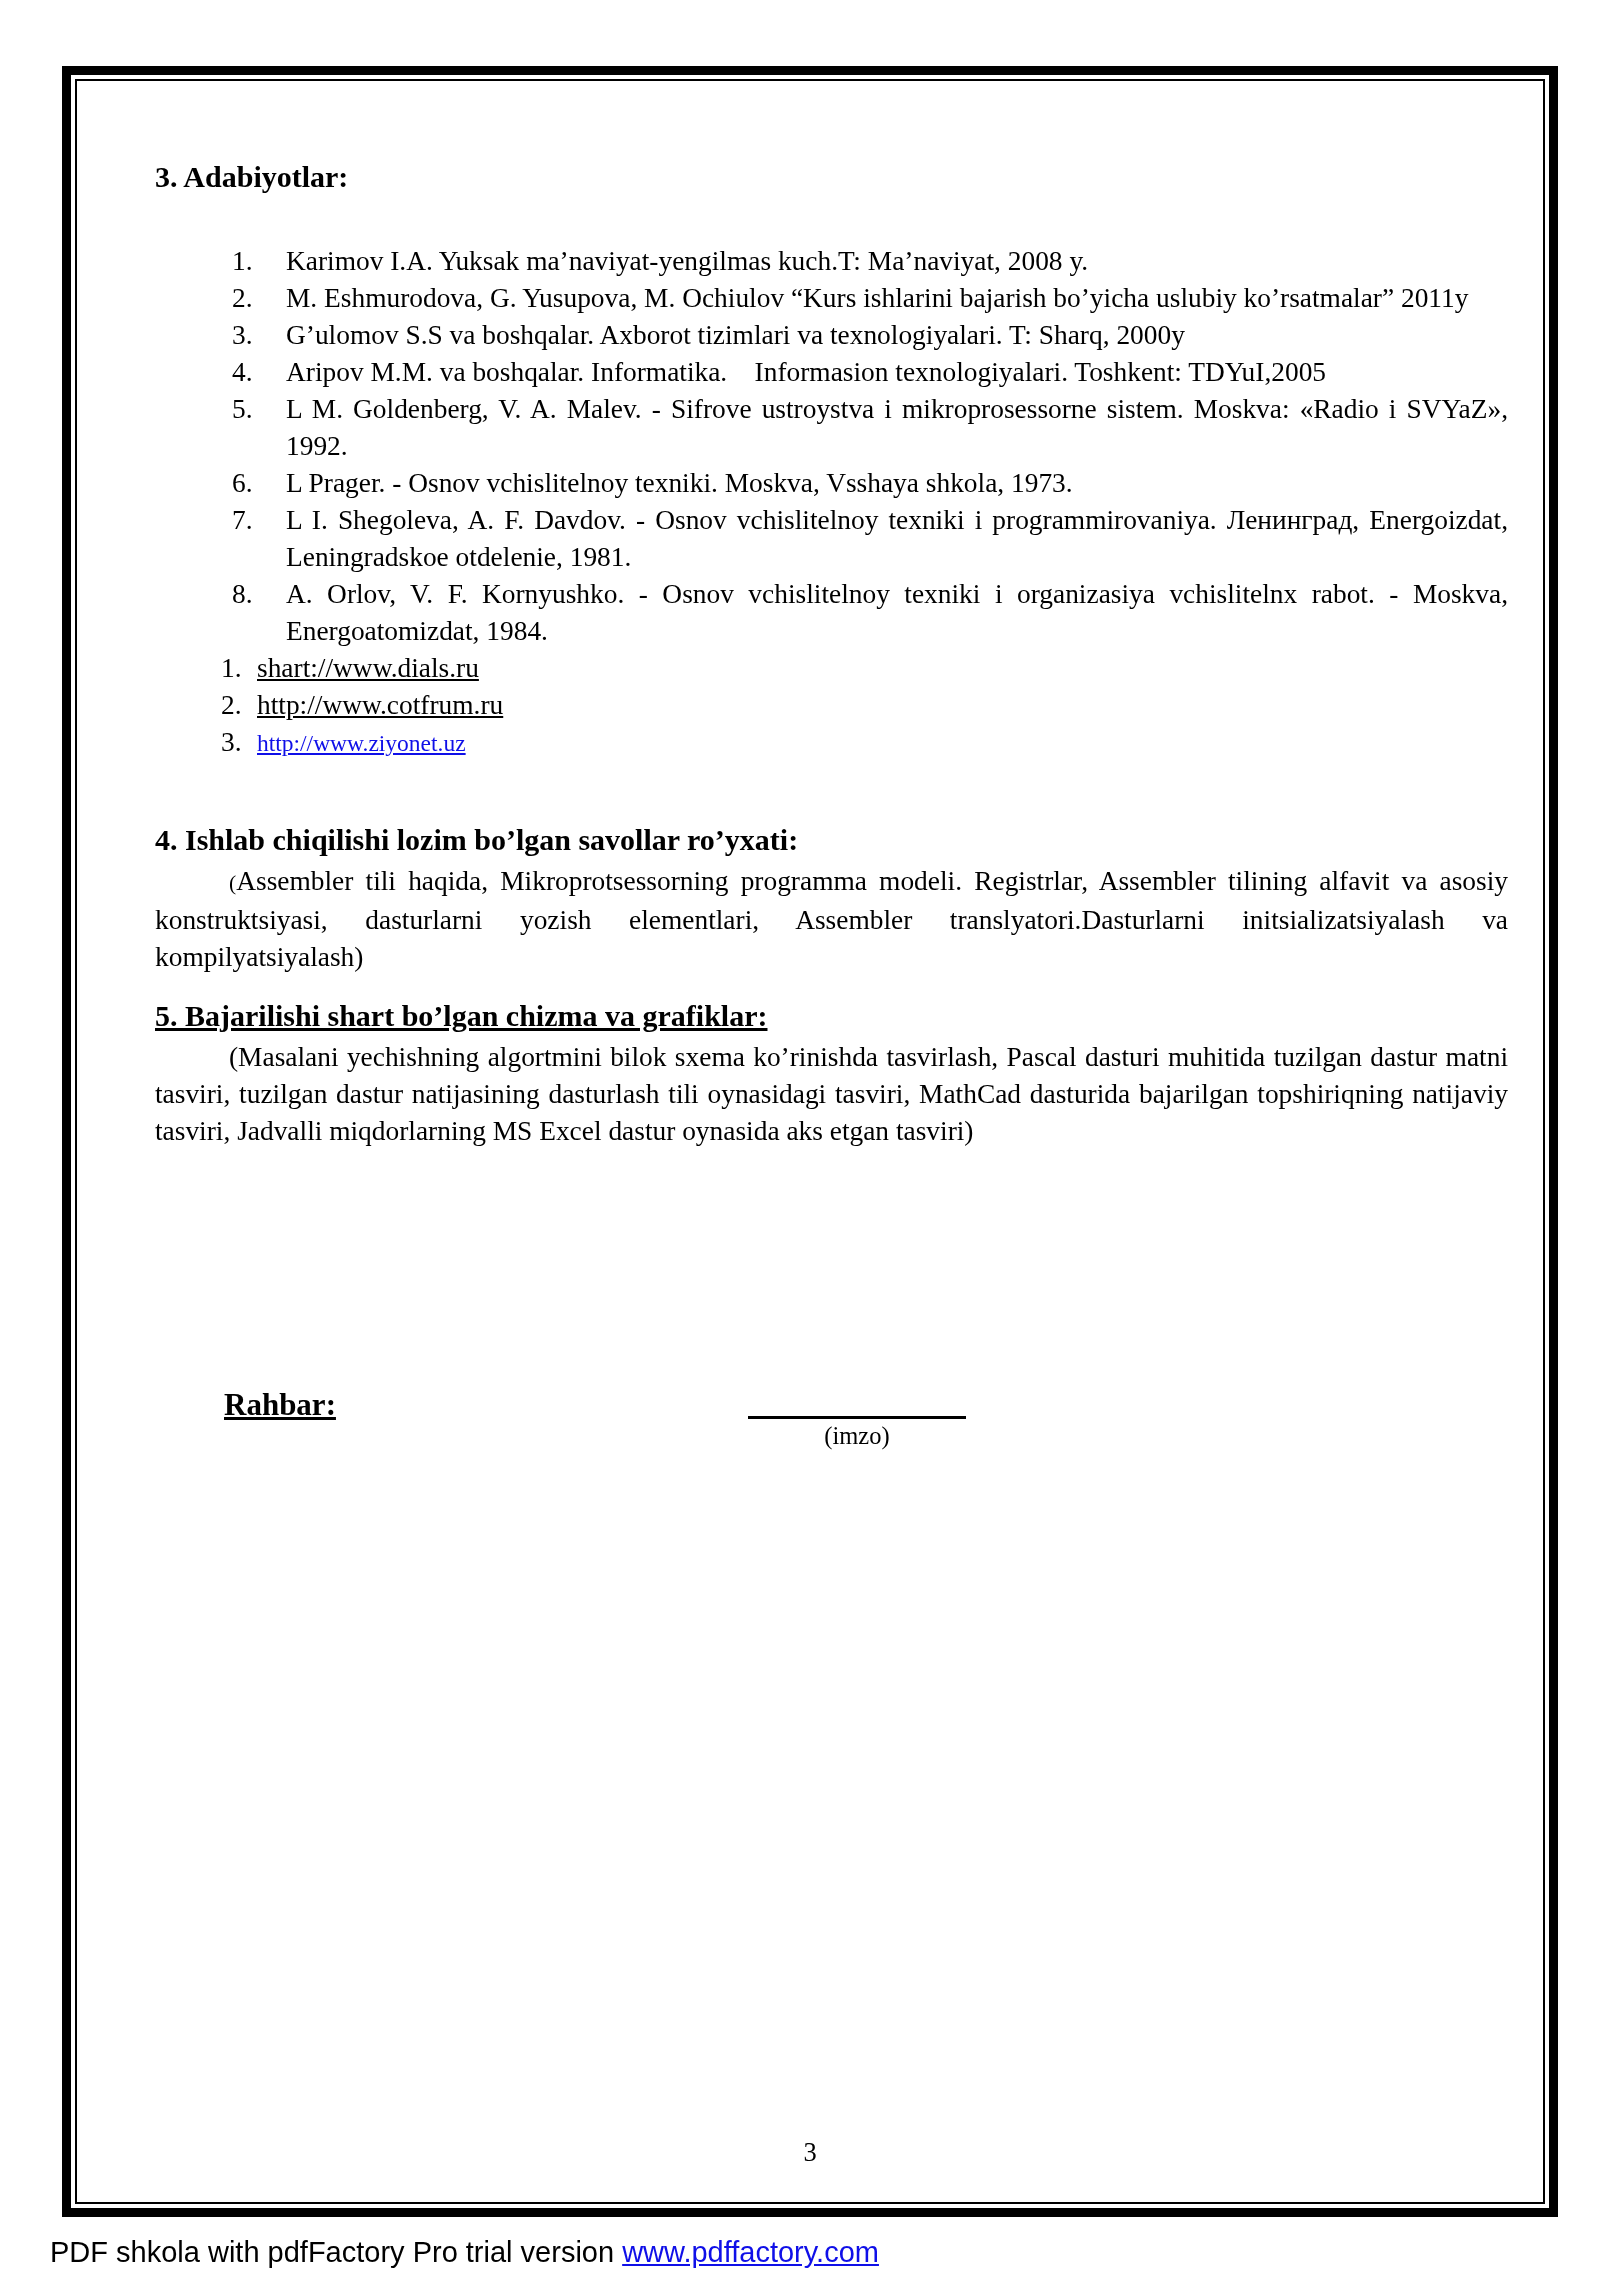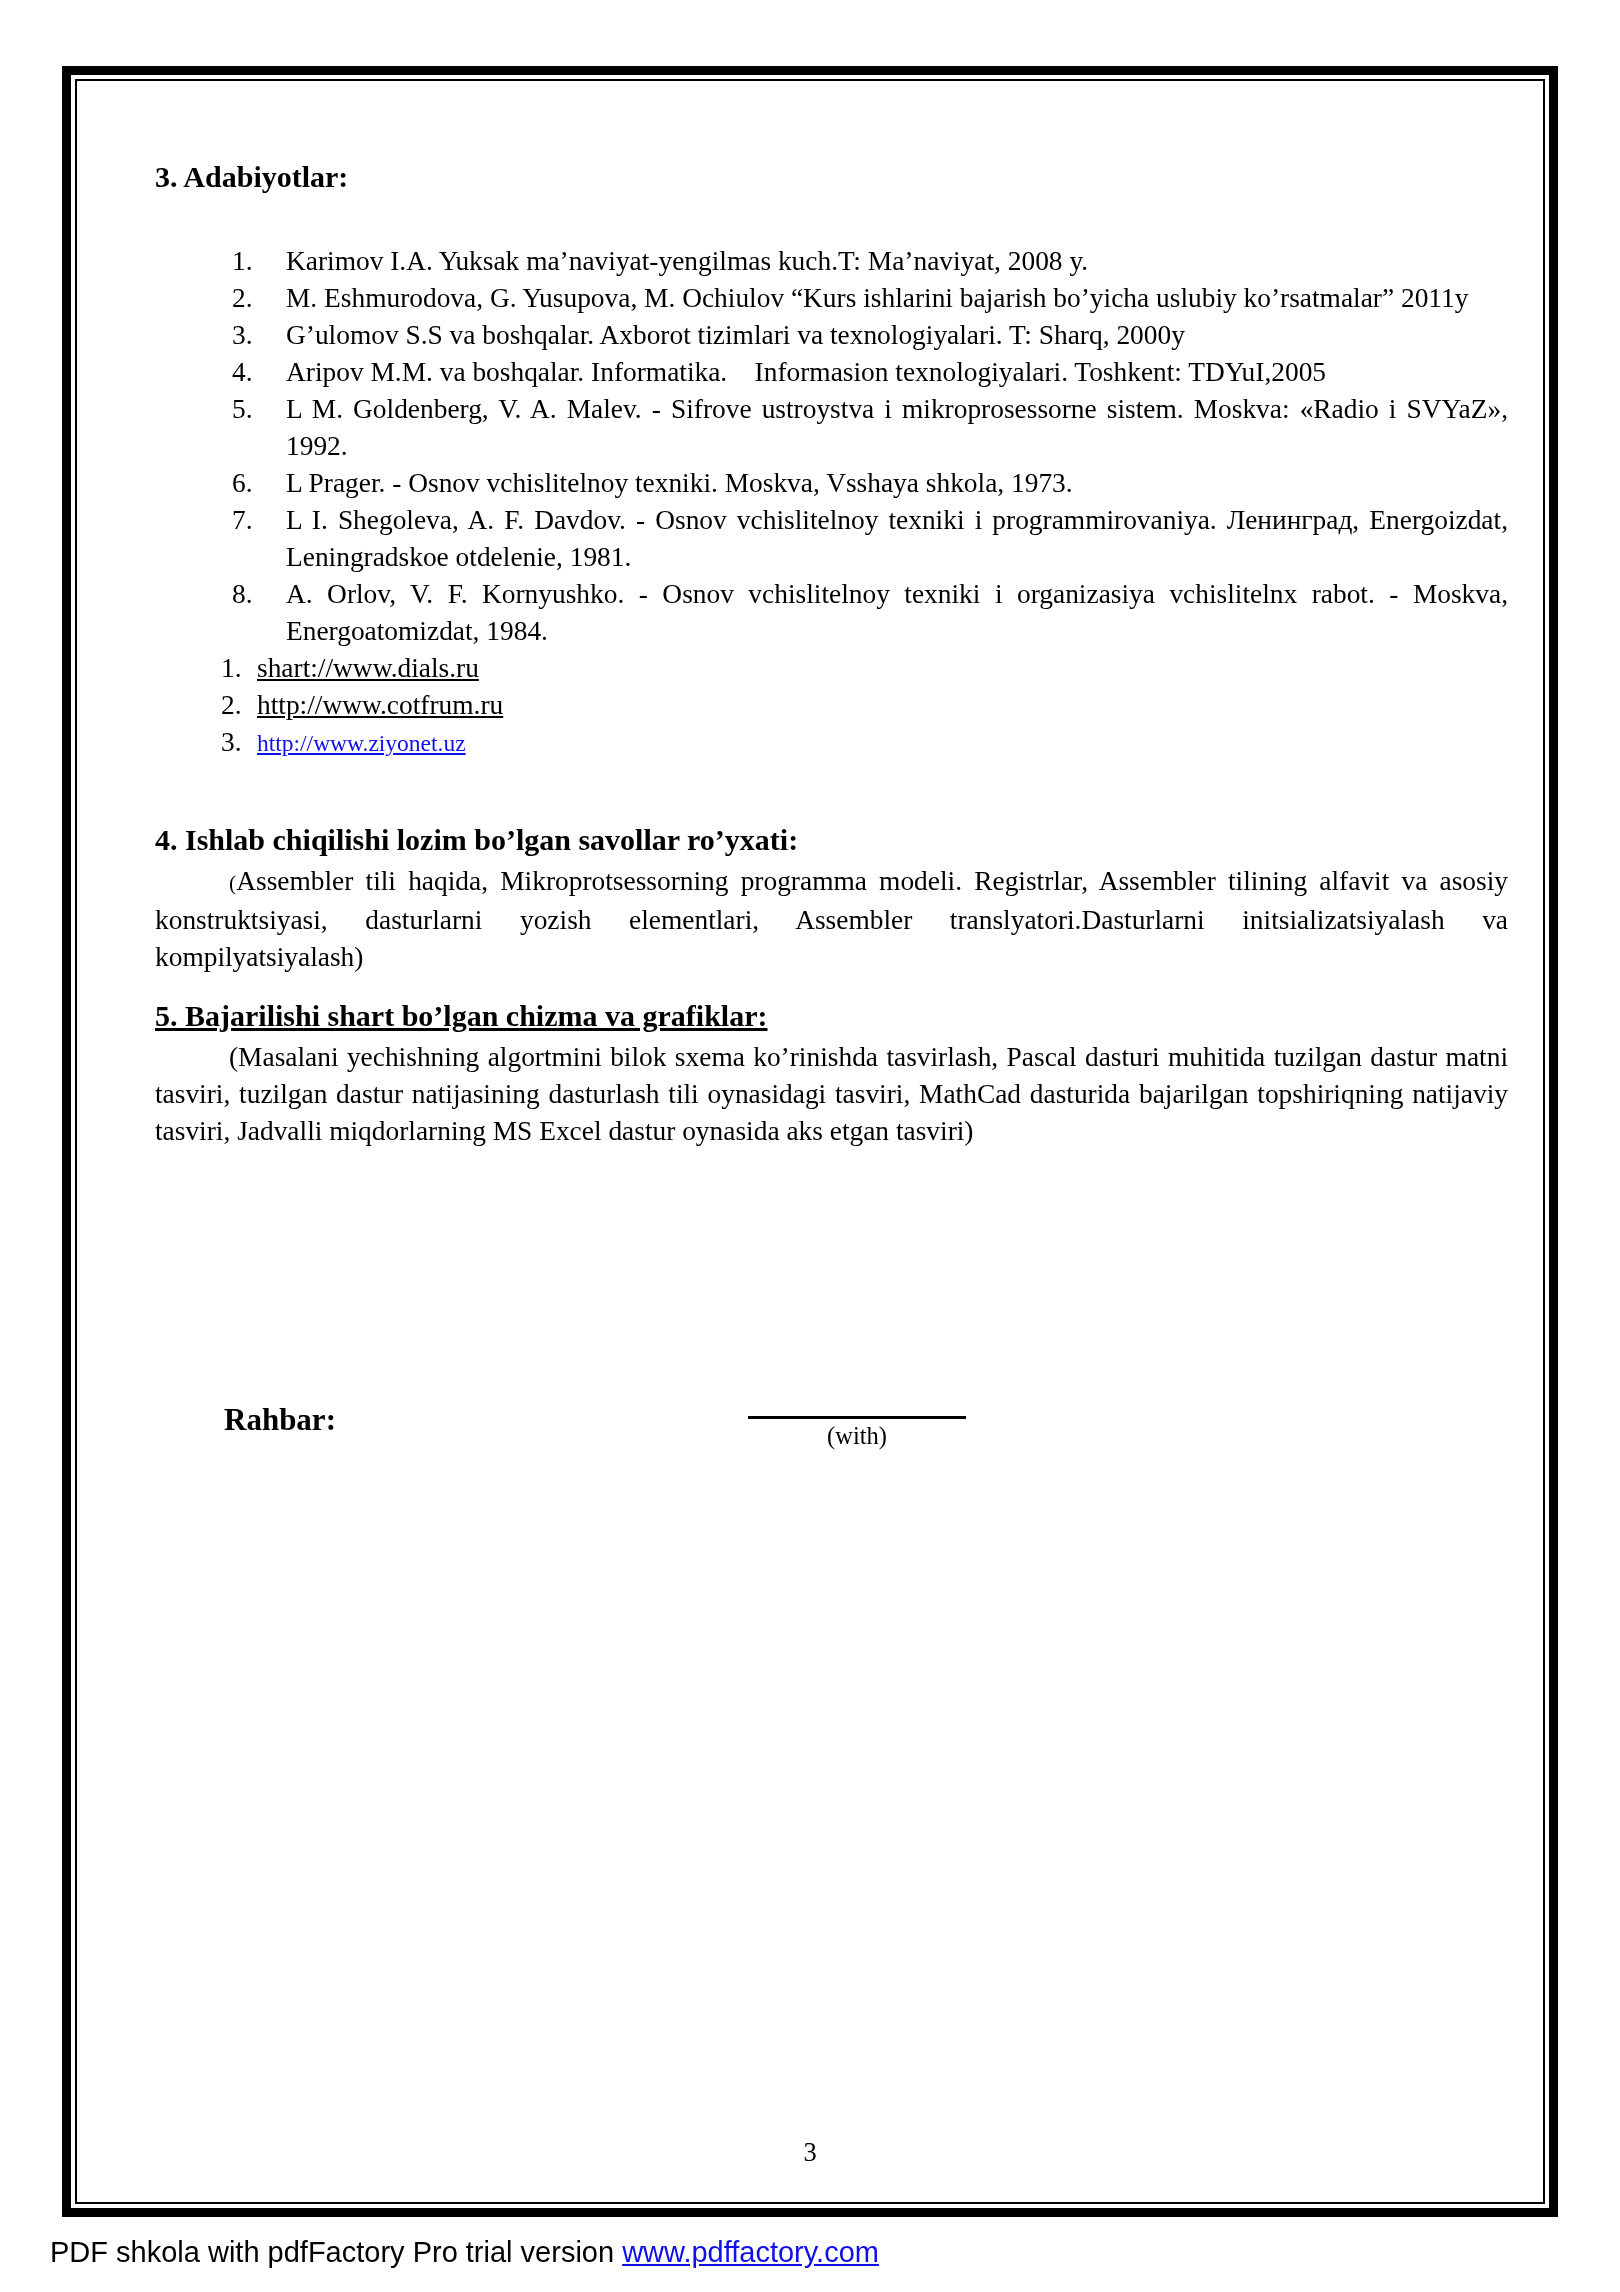--- a/index.html
+++ b/index.html
@@ -106,23 +106,24 @@
   .rahbar-row {
     position: absolute;
     left: 155px;
     top: 1387px;
     width: 1353px;
     height: 88px;
   }
   .rahbar-label {
     position: absolute;
     left: 69px;
-    top: 15px;
+    top: 0;
     font-size: 31px;
     font-weight: bold;
+    text-decoration: underline;
   }
   .sig-group {
     position: absolute;
     left: 593px;
     top: 0;
     width: 218px;
     text-align: center;
   }
   .sig-line {
     height: 29px;
@@ -224,20 +225,20 @@
   <h2 class="h-main h-sec5">5. Bajarilishi shart bo’lgan chizma va grafiklar:</h2>
 
   <p class="para">(Masalani yechishning algortmini bilok sxema ko’rinishda tasvirlash, Pascal dasturi muhitida tuzilgan dastur matni tasviri, tuzilgan dastur natijasining dasturlash tili oynasidagi tasviri, MathCad dasturida bajarilgan topshiriqning natijaviy tasviri, Jadvalli miqdorlarning MS Excel dastur oynasida aks etgan tasviri)</p>
 
 </div>
 
 <div class="rahbar-row">
   <span class="rahbar-label">Rahbar:</span>
   <div class="sig-group">
     <div class="sig-line"></div>
-    <div class="imzo">(with)</div>
+    <div class="imzo">(imzo)</div>
   </div>
 </div>
 
 <div class="page-number">3</div>
 
 <div class="footer"><span>PDF shkola with pdfFactory Pro trial version </span><a href="#" class="footer-link">www.pdffactory.com</a></div>
 
 
 </body></html>

